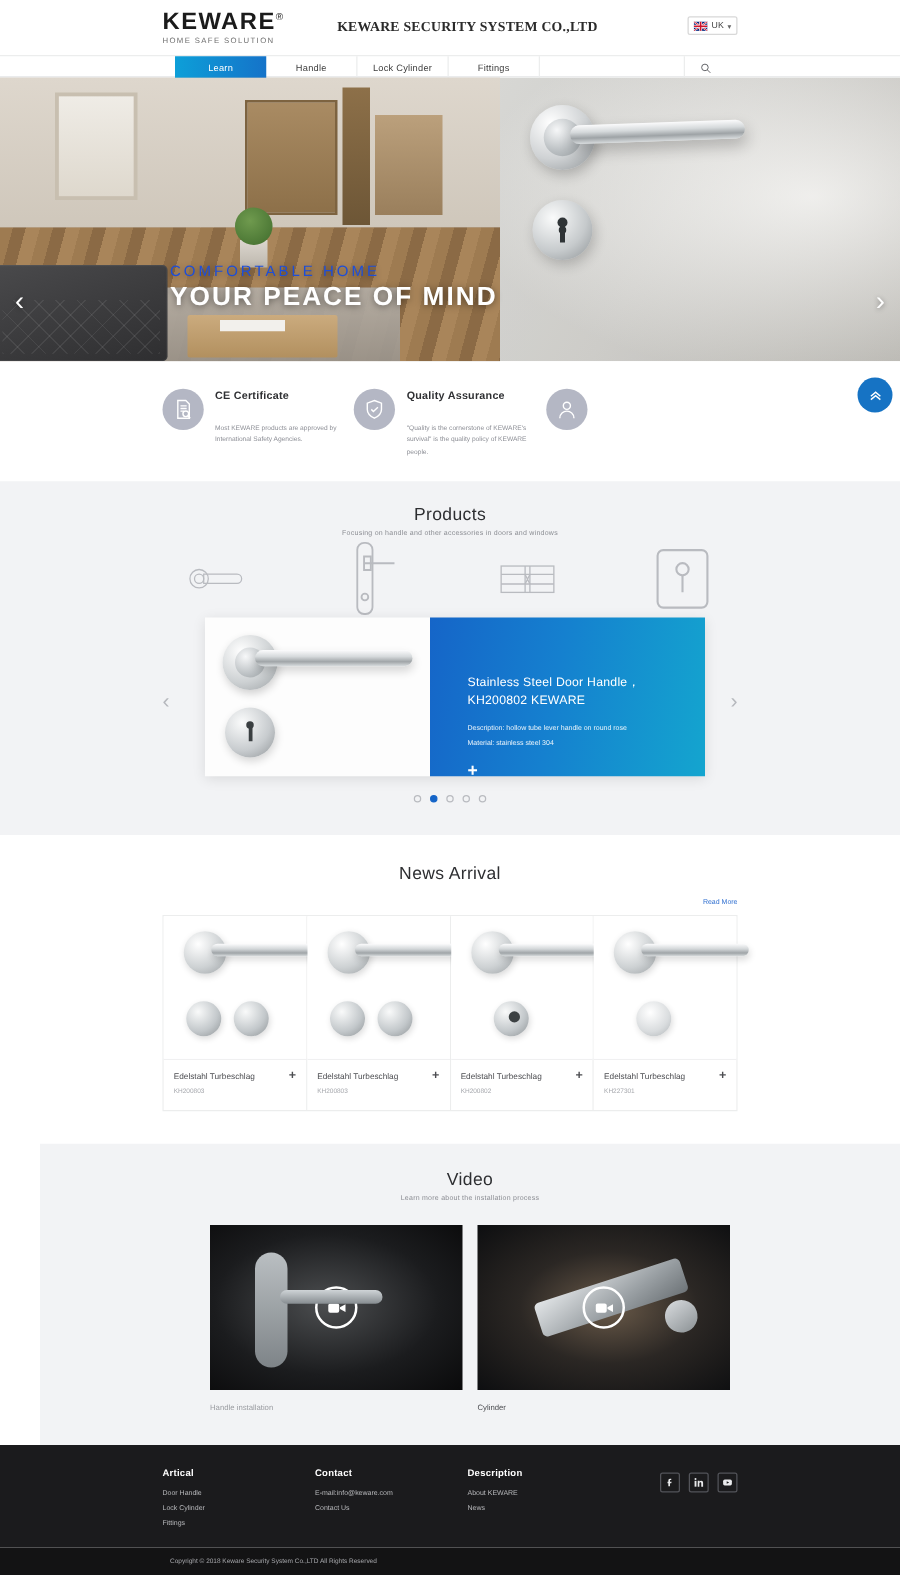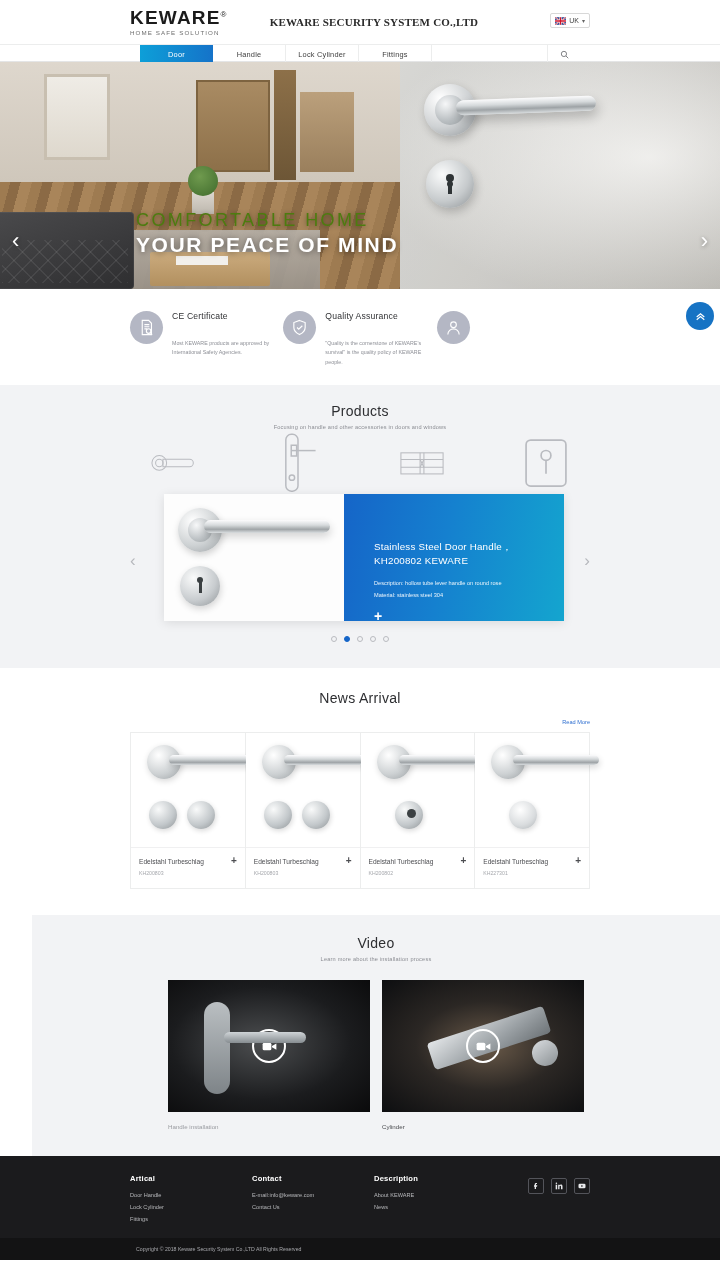--- a/index.html
+++ b/index.html
@@ -102,36 +102,36 @@
     background:linear-gradient(180deg,#fbfbfc 0%,#d5d9db 38%,#9ea3a6 70%,#d7dbdd 100%);
     box-shadow:2px 6px 12px rgba(0,0,0,.22); transform:rotate(-2deg); }
   .hr-key { position:absolute; left:26px; top:98px; width:48px; height:48px; border-radius:50%;
     background:radial-gradient(circle at 34% 30%, #fafbfb, #c6cacc 58%, #8d9295 100%);
     box-shadow:2px 4px 10px rgba(0,0,0,.20); }
   .hr-key:after{content:"";position:absolute;left:20px;top:14px;width:8px;height:8px;border-radius:50%;
     background:#2f3436; box-shadow:0 8px 0 -2px #2f3436, 0 6px 0 -1px #2f3436;}
   .hr-key:before{content:"";position:absolute;left:22px;top:20px;width:4px;height:14px;background:#2f3436;}
 
   .hero-text { position:absolute; left:136px; top:148px; z-index:5; }
-  .hero-l1 { font-size:18px; letter-spacing:2.4px; color:#4d7c0f; font-weight:300;
+  .hero-l1 { font-size:12px; letter-spacing:2.4px; color:#1d4ed8; font-weight:300;
              text-shadow:0 1px 5px rgba(0,0,0,.45); }
   .hero-l2 { font-size:21px; letter-spacing:1.6px; color:#ffffff; font-weight:700;
              text-shadow:0 1px 6px rgba(0,0,0,.5); margin-top:2px; }
   .hero-arrow { position:absolute; top:168px; color:#fff; font-size:22px; font-weight:300;
     text-shadow:0 1px 4px rgba(0,0,0,.4); z-index:6; line-height:1; }
   .hero-arrow.left { left:12px; }
   .hero-arrow.right { right:12px; }
 
   
   .features { height:96px; background:#fff; display:flex; padding:22px 130px 0 130px; gap:0; }
   .feat { display:flex; gap:9px; width:172px; }
   .feat-ico { flex:0 0 33px; height:33px; border-radius:50%; background:#b4b7c4;
               display:flex; align-items:center; justify-content:center; }
   .feat-ico svg { width:17px; height:17px; }
-  .feat-title { font-size:8.6px; font-weight:400; color:#2f3033; margin-bottom:18px; letter-spacing:.2px; }
+  .feat-title { font-size:8.6px; font-weight:700; color:#2f3033; margin-bottom:18px; letter-spacing:.2px; }
   .feat-desc { font-size:5.3px; line-height:1.75; color:#8d8f96; }
   .scroll-top {
     position:absolute; right:6px; top:302px; width:28px; height:28px; border-radius:50%;
     background:#1673c4; display:flex; align-items:center; justify-content:center;
   }
   .scroll-top svg { width:13px; height:13px; }
 
   
   .products { background:#f2f3f5; padding:18px 0 26px 0; position:relative; }
   .sec-title { text-align:center; font-size:14px; color:#2d2e31; font-weight:400; letter-spacing:.3px; }
@@ -256,21 +256,21 @@
         <path d="M30,0 V40 M0,20 H60" stroke="#fff" stroke-width="13"></path>
         <path d="M30,0 V40 M0,20 H60" stroke="#cf142b" stroke-width="7"></path>
       </svg>
       <span class="lang-txt">UK</span>
       <span class="caret-d">▾</span>
     </div>
   </div>
 
   <div class="navbar">
     <div class="navrow">
-      <div class="nav-item active">Door</div>
+      <div class="nav-item active">Learn</div>
       <div class="nav-item">Handle</div>
       <div class="nav-item">Lock Cylinder</div>
       <div class="nav-item">Fittings</div>
       <div class="nav-spacer"></div>
       <div class="nav-search">
         <svg viewBox="0 0 24 24" fill="none" stroke="#5a5b5f" stroke-width="2">
           <circle cx="10.5" cy="10.5" r="7"></circle>
             <path d="M16 16 L22 22"></path>
         </svg>
       </div>

